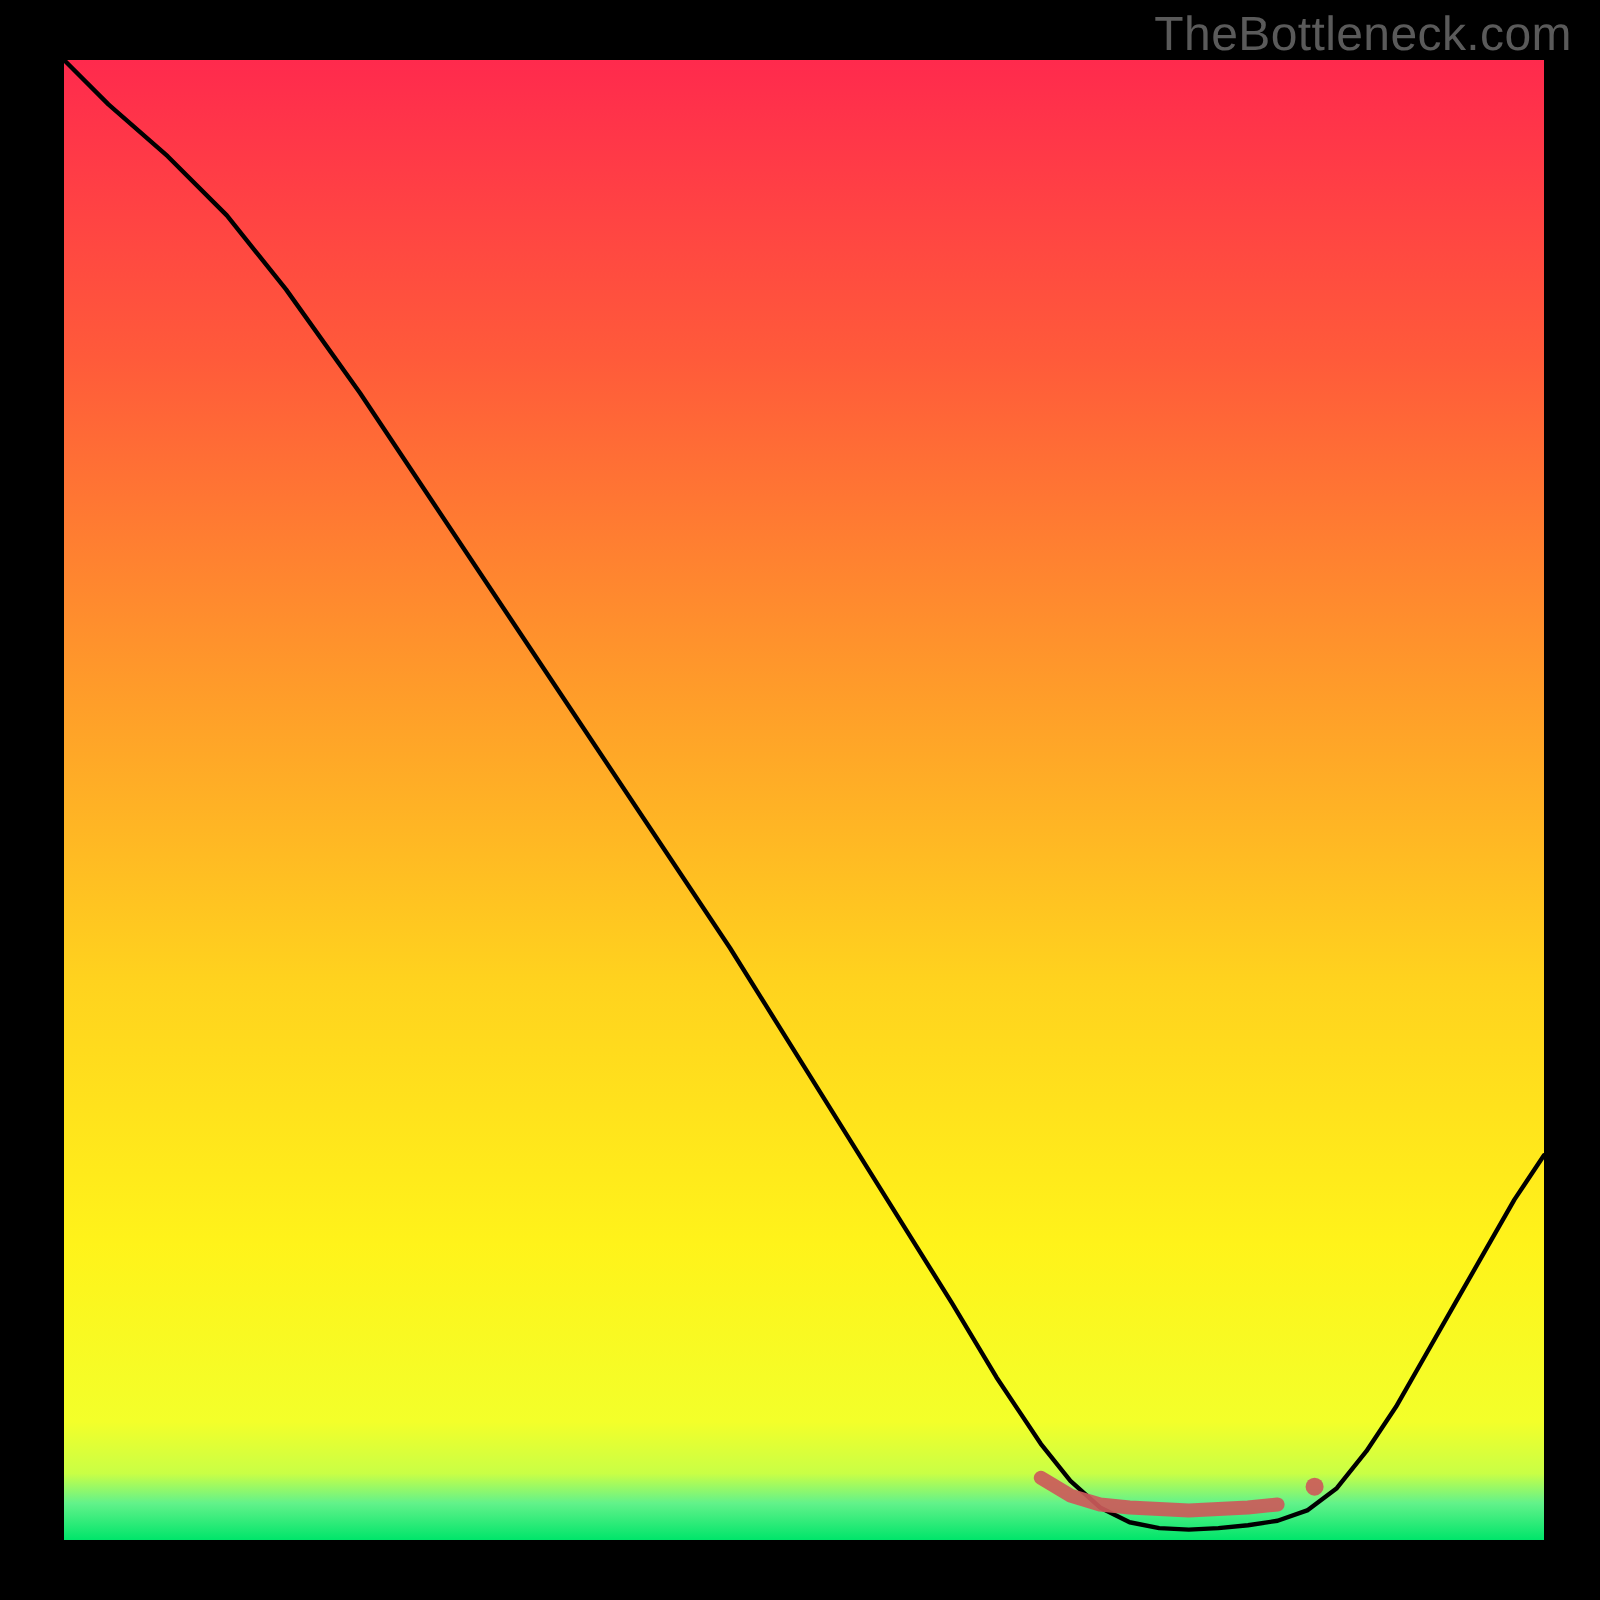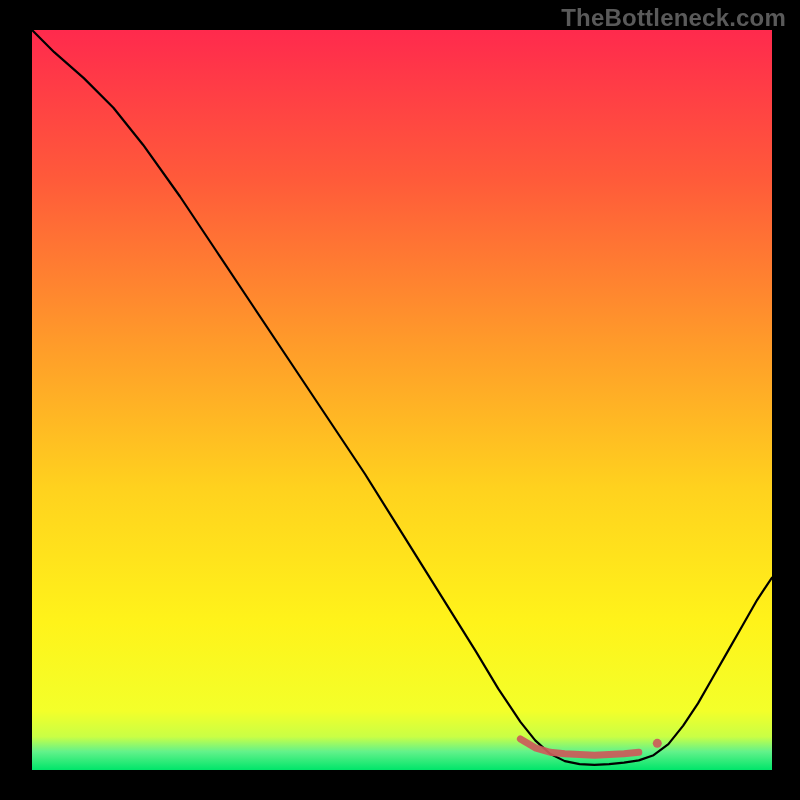--- a/index.html
+++ b/index.html
@@ -5,21 +5,21 @@
   * { margin: 0; padding: 0; box-sizing: border-box; }
   html, body { width: 800px; height: 800px; background: #000; overflow: hidden; }
   .container { position: relative; width: 800px; height: 800px; background: #000; }
   .watermark {
     position: absolute;
     top: 4px;
     right: 14px;
     color: #5a5a5a;
     font-family: Arial, Helvetica, sans-serif;
     font-size: 24px;
-    font-weight: bold;
+    font-weight: normal;
     letter-spacing: 0.2px;
   }
   .plot-area {
     position: absolute;
     left: 32px;
     top: 30px;
     width: 740px;
     height: 740px;
   }
   svg { display: block; }

